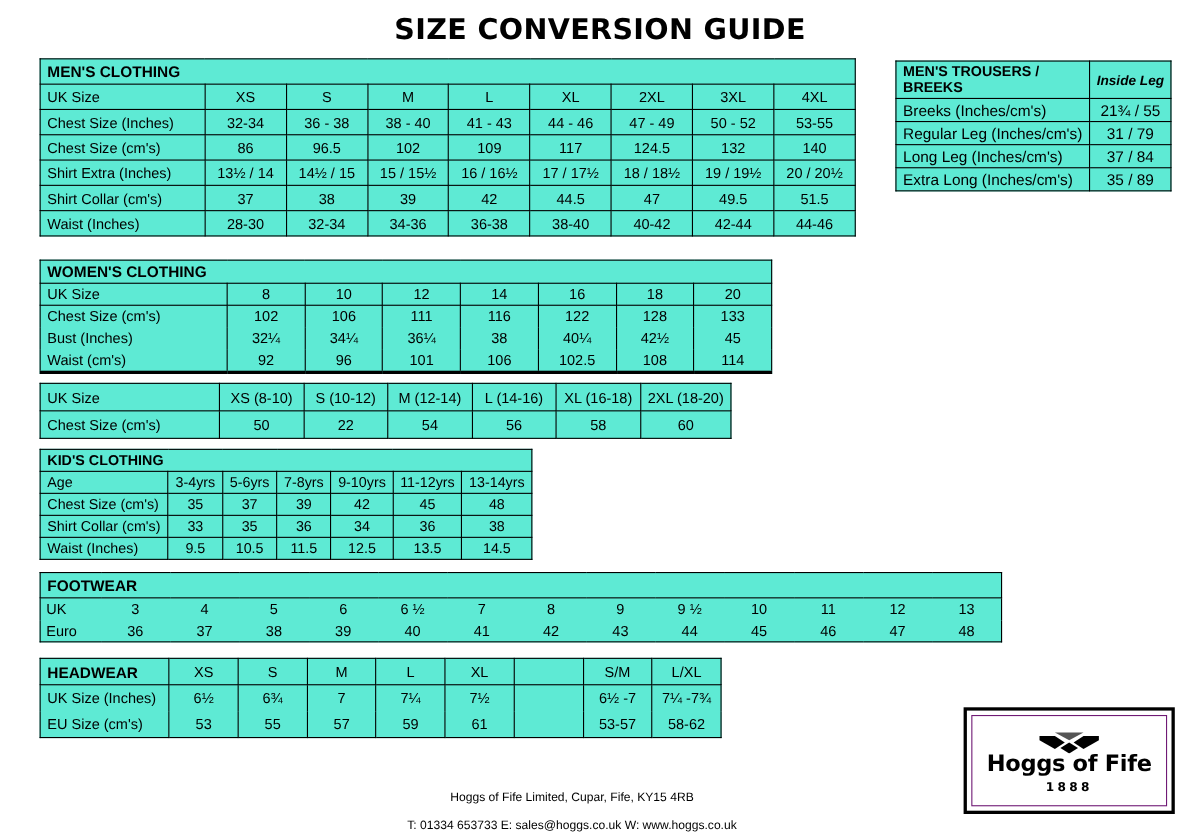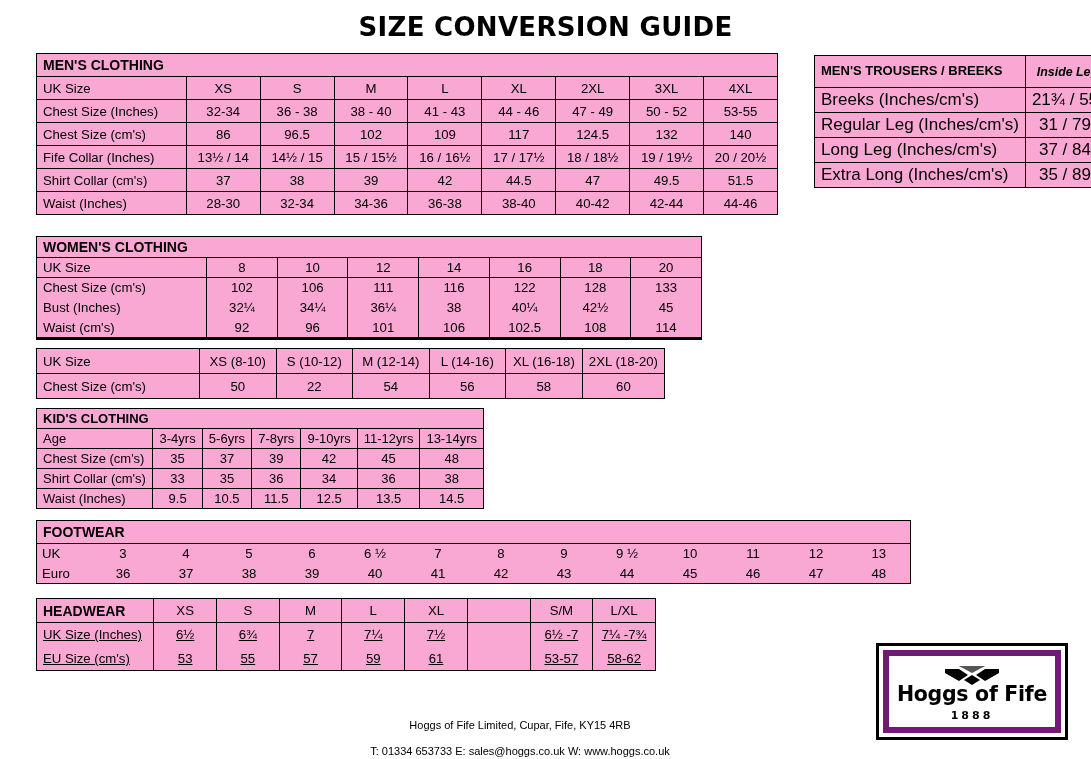--- a/index.html
+++ b/index.html
@@ -26,21 +26,21 @@
     font-size: 26px;
     font-weight: bold;
     letter-spacing: 0.3px;
     font-family: "DejaVu Sans", sans-serif;
   }
 
   
   table {
     border-collapse: collapse;
     font-size: 13.2px;
-    background: #f9a8d4;
+    background: #5eead4;
   }
   table td, table th {
     border: 1px solid #000;
     padding: 2px 6px;
     font-weight: normal;
     white-space: nowrap;
     vertical-align: middle;
   }
   .sect-title {
     font-weight: bold;
@@ -52,21 +52,21 @@
   .hdr { font-weight: normal; text-align: center; }
 
   
   #mens-clothing-table { position: absolute; left: 36px; top: 53px; width: 742px; }
   #mens-clothing-table td { height: 23px; }
   #mens-clothing-table .rowlabel { width: 150px; }
   #mens-clothing-table .ctr, #mens-clothing-table .hdr { width: 74px; }
 
   
   #mens-trousers-table { position: absolute; left: 814px; top: 55px; width: 242px; }
-  #mens-trousers-table td { height: 21px; font-size: 17px; }
+  #mens-trousers-table td { height: 21px; font-size: 14px; }
   #mens-trousers-table .trh { height: 32px; vertical-align: middle; }
   #mens-trousers-table .rowlabel { width: 165px; }
   #mens-trousers-table .ctr { width: 77px; }
   #mens-trousers-table .title-cell {
     font-weight: bold; font-size: 13px; line-height: 1.12;
     white-space: normal; text-align: left;
   }
   #mens-trousers-table .insideleg { font-weight: bold; font-size: 12.4px; text-align: right; font-style: italic; }
 
   
@@ -101,42 +101,42 @@
   #footwear-table td.edge-l { border-left: 1px solid #000; }
   #footwear-table td.edge-r { border-right: 1px solid #000; }
   #footwear-table .rowlabel { width: 55px; padding-left: 5px; margin-left: 18px; }
   #footwear-table .ctr { width: 63px; text-align: center; }
 
   
   #headwear-table { position: absolute; left: 36px; top: 598px; width: 620px; }
   #headwear-table td { height: 24px; }
   #headwear-table .rowlabel { width: 116px; }
   #headwear-table .ctr, #headwear-table .hdr { width: 62px; }
-  #headwear-table tr.datarow td { border-top: none; border-bottom: none; text-decoration: underline; }
+  #headwear-table tr.datarow td { border-top: none; border-bottom: none; }
   #headwear-table tr.datarow.first td { border-top: 1px solid #000; }
   #headwear-table tr.datarow.last td { border-bottom: 1px solid #000; }
 
   
   .footer-lines {
     position: absolute; left: 180px; top: 688px; width: 680px;
     text-align: center; font-size: 11px; line-height: 26px; margin-top: 24px;
   }
 
   
   #brand-logo {
     position: absolute; left: 876px; top: 643px;
     width: 192px; height: 97px;
     border: 3px solid #000;
     background: #fff;
     display: flex; flex-direction: column;
     align-items: center; justify-content: center;
   }
   #brand-logo .logo-inner {
     width: 178px; height: 83px;
-    border: 6px solid #701a75;
+    border: 1px solid #701a75;
     display: flex; flex-direction: column;
     align-items: center; justify-content: center;
     padding-top: 2px;
     text-align: center;
   }
   .logo-emblem { width: 62px; height: 22px; display:block; margin-bottom: -1px; }
   .logo-word {
     font-family: "DejaVu Sans", sans-serif;
     font-weight: bold; font-size: 20.5px; letter-spacing: -0.3px;
     line-height: 1;
@@ -186,21 +186,21 @@
           <td class="ctr">86</td>
           <td class="ctr">96.5</td>
           <td class="ctr">102</td>
           <td class="ctr">109</td>
           <td class="ctr">117</td>
           <td class="ctr">124.5</td>
           <td class="ctr">132</td>
           <td class="ctr">140</td>
         </tr>
         <tr class="datarow">
-          <td class="rowlabel">Fife Collar (Inches)</td>
+          <td class="rowlabel">Shirt Extra (Inches)</td>
           <td class="ctr">13½ / 14</td>
           <td class="ctr">14½ / 15</td>
           <td class="ctr">15 / 15½</td>
           <td class="ctr">16 / 16½</td>
           <td class="ctr">17 / 17½</td>
           <td class="ctr">18 / 18½</td>
           <td class="ctr">19 / 19½</td>
           <td class="ctr">20 / 20½</td>
         </tr>
         <tr class="datarow">

